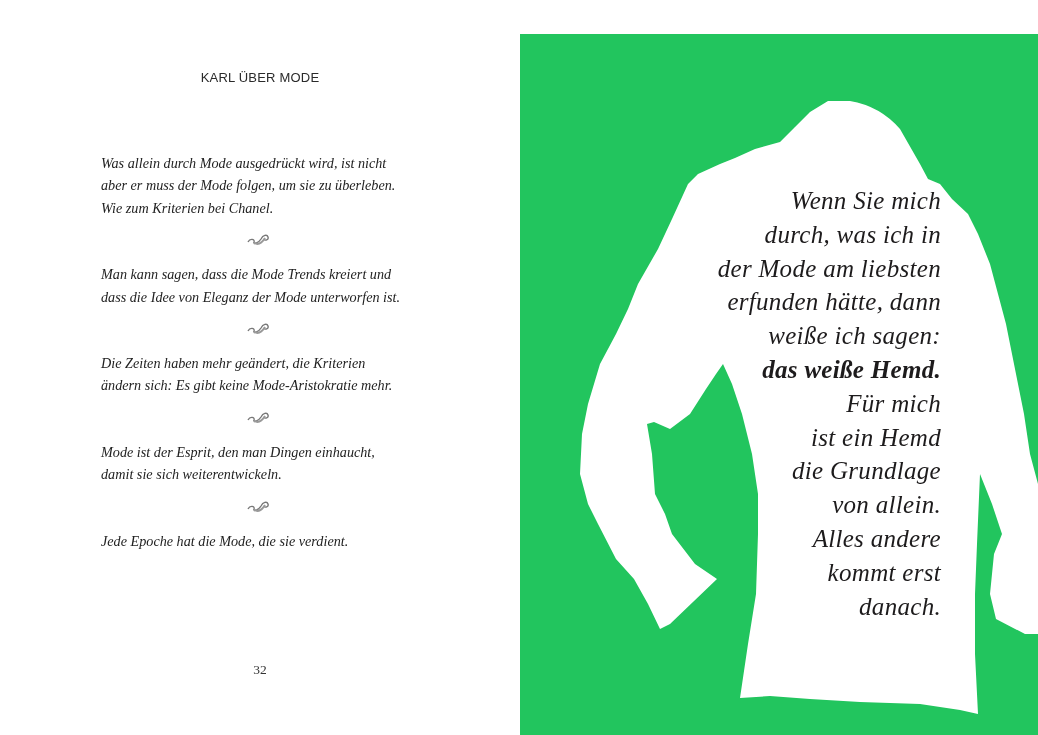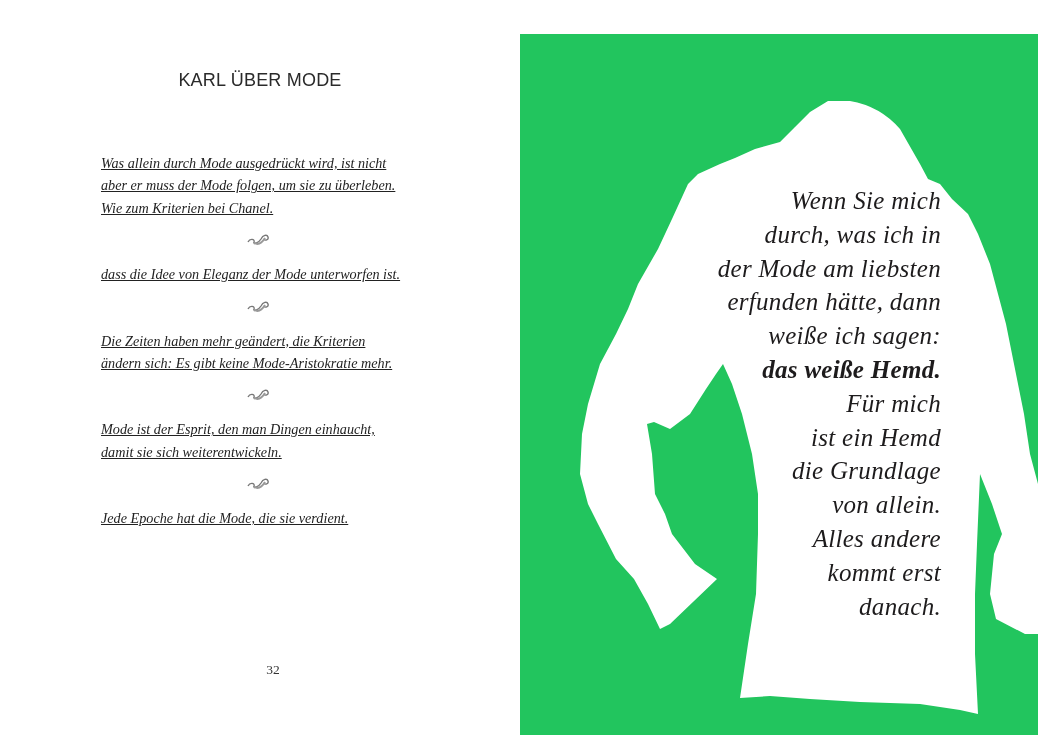--- a/index.html
+++ b/index.html
@@ -9,35 +9,35 @@
       font-family: "DejaVu Serif", serif;
     }
     .left-page {
       position: absolute; left: 0; top: 0; width: 520px; height: 735px;
       background: #ffffff;
     }
     .running-head {
       position: absolute; left: 0; width: 520px; top: 70px;
       text-align: center;
       font-family: "Liberation Sans", sans-serif;
-      font-size: 18px; letter-spacing: 0.2px; color: #2a2a2a;
+      font-size: 13px; letter-spacing: 0.2px; color: #2a2a2a;
     }
     .quotes {
       position: absolute; left: 101px; top: 152px; width: 330px;
       font-family: "Liberation Serif", serif;
       font-style: italic; font-size: 14.2px; line-height: 22.4px; color: #222;
     }
-    .quote p { margin: 0; white-space: nowrap; text-decoration: underline; }
+    .quote p { margin: 0; white-space: nowrap; }
     .ornament {
       width: 330px; text-align: center; height: 44px; position: relative;
     }
     .ornament svg { position: absolute; left: 145px; top: 14px; }
     .page-number {
       position: absolute; left: 0; width: 520px; top: 662px; text-align: center;
-      font-family: "Liberation Serif", serif; font-size: 13.5px; color: #333; padding-left: 13px;
+      font-family: "Liberation Serif", serif; font-size: 13.5px; color: #333;
     }
     .right-page {
       position: absolute; left: 520px; top: 0; width: 518px; height: 735px;
       background: #22c55e;
       margin-top: 34px;
     }
     .shirt { position: absolute; left: 0; top: 0; }
     .shirt-quote {
       position: absolute; right: 97px; top: 150px; width: 360px;
       text-align: right;
@@ -59,20 +59,21 @@
       <p>aber er muss der Mode folgen, um sie zu überleben.</p>
       <p>Wie zum Kriterien bei Chanel.</p>
     </div>
     <div class="ornament">
       <svg width="28" height="14" viewBox="0 0 28 14">
           <path d="M2 9 C4 5,9 6,8 9 C7 11,12 11,15 6 C17 2,21 1,22 4 C23 7,19 8,18 6" fill="none" stroke="#777" stroke-width="1.4"></path>
           <path d="M8 10 C12 12,16 10,19 5" fill="none" stroke="#999" stroke-width="2"></path>
         </svg>
     </div>
     <div class="quote">
+      <p>Man kann sagen, dass die Mode Trends kreiert und</p>
       <p>dass die Idee von Eleganz der Mode unterworfen ist.</p>
     </div>
     <div class="ornament">
       <svg width="28" height="14" viewBox="0 0 28 14">
           <path d="M2 9 C4 5,9 6,8 9 C7 11,12 11,15 6 C17 2,21 1,22 4 C23 7,19 8,18 6" fill="none" stroke="#777" stroke-width="1.4"></path>
           <path d="M8 10 C12 12,16 10,19 5" fill="none" stroke="#999" stroke-width="2"></path>
         </svg>
     </div>
     <div class="quote">
       <p>Die Zeiten haben mehr geändert, die Kriterien</p>

